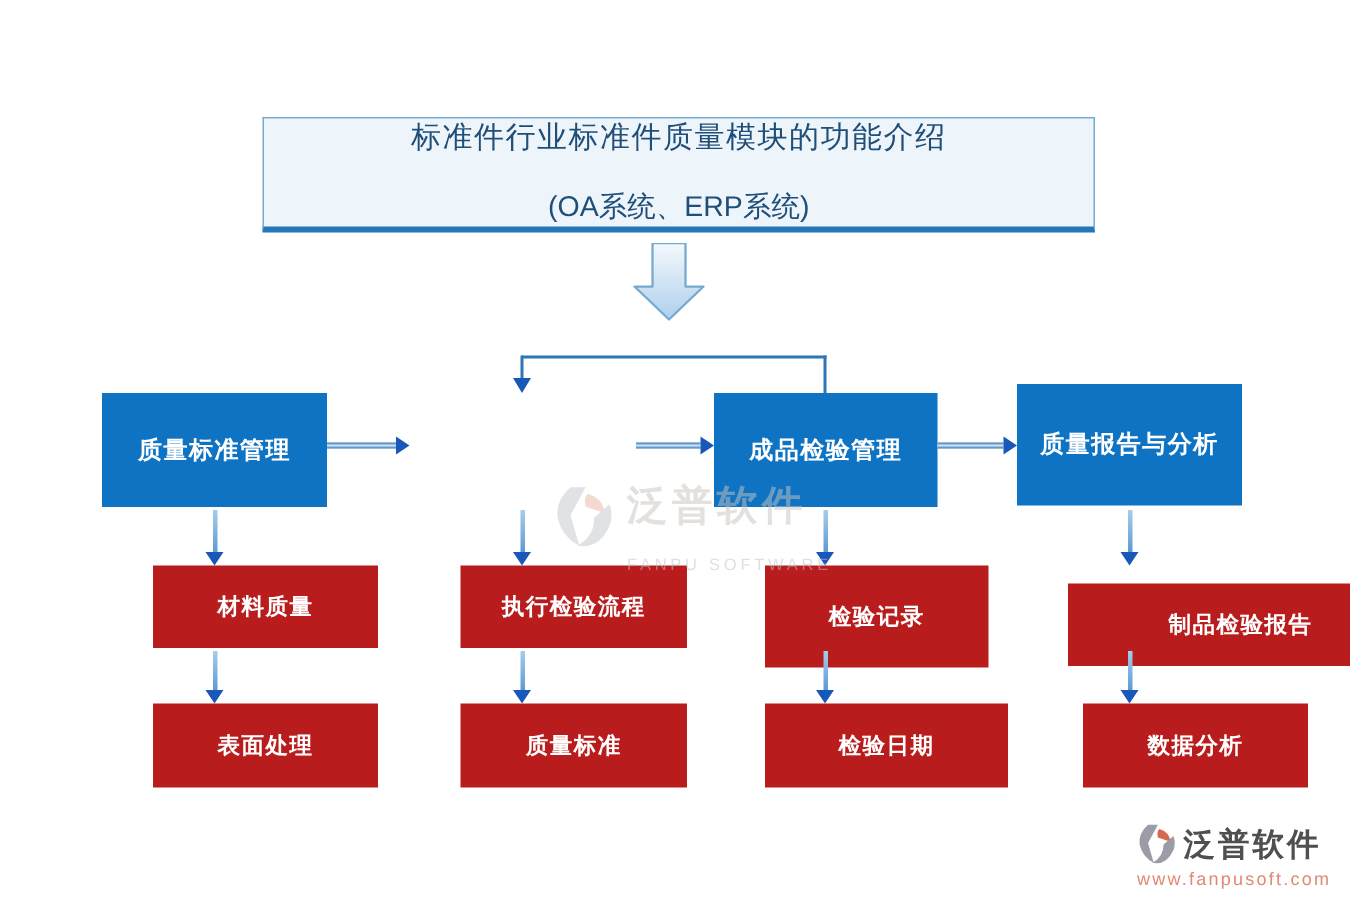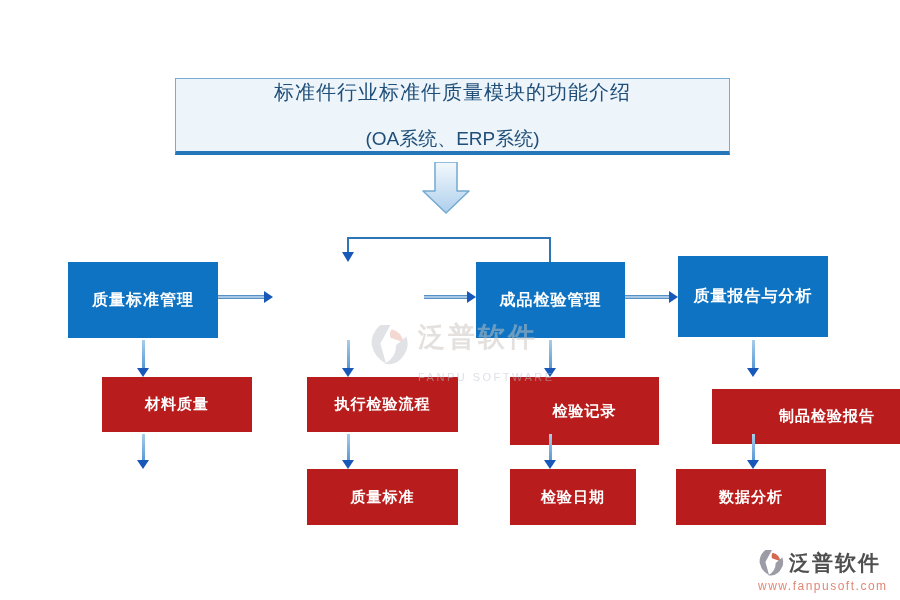--- a/index.html
+++ b/index.html
@@ -143,27 +143,30 @@
   </div>
   <div class="varrow" style="left:544px;top:434px;">
     <div class="shaft" style="height:26px;"></div>
       <div class="head"></div>
   </div>
   <div class="varrow" style="left:747px;top:434px;">
     <div class="shaft" style="height:26px;"></div>
       <div class="head"></div>
   </div>
 
+  <div class="ibox" style="left:68px;top:469px;width:150px;height:56px;">
+    <span>表面处理</span>
+  </div>
   <div class="ibox" style="left:273px;top:469px;width:151px;height:56px;">
     <span>质量标准</span>
   </div>
-  <div class="ibox" style="left:476px;top:469px;width:126px;height:56px;">
+  <div class="ibox" style="left:476px;top:469px;width:162px;height:56px;">
     <span>检验日期</span>
   </div>
-  <div class="ibox" style="left:642px;top:469px;width:150px;height:56px;">
+  <div class="ibox" style="left:688px;top:469px;width:150px;height:56px;">
     <span>数据分析</span>
   </div>
 
   <div class="watermark">
     <svg width="46" height="46" viewBox="0 0 32 32">
       <path d="M10,2 L17,2 L10,15 L14,29 Q6,25 4,16 Q3,8 10,2 Z" fill="#c2c6cf"></path>
       <path d="M18,5 Q25,7 26,14 L17,11 Q16,7 18,5 Z" fill="#e8b4a4"></path>
       <path d="M13,29 Q23,31 28,20 Q30,15 28,10 L21,16 Q21,25 13,29 Z" fill="#c2c6cf"></path>
     </svg>
     <div class="wm-text">

